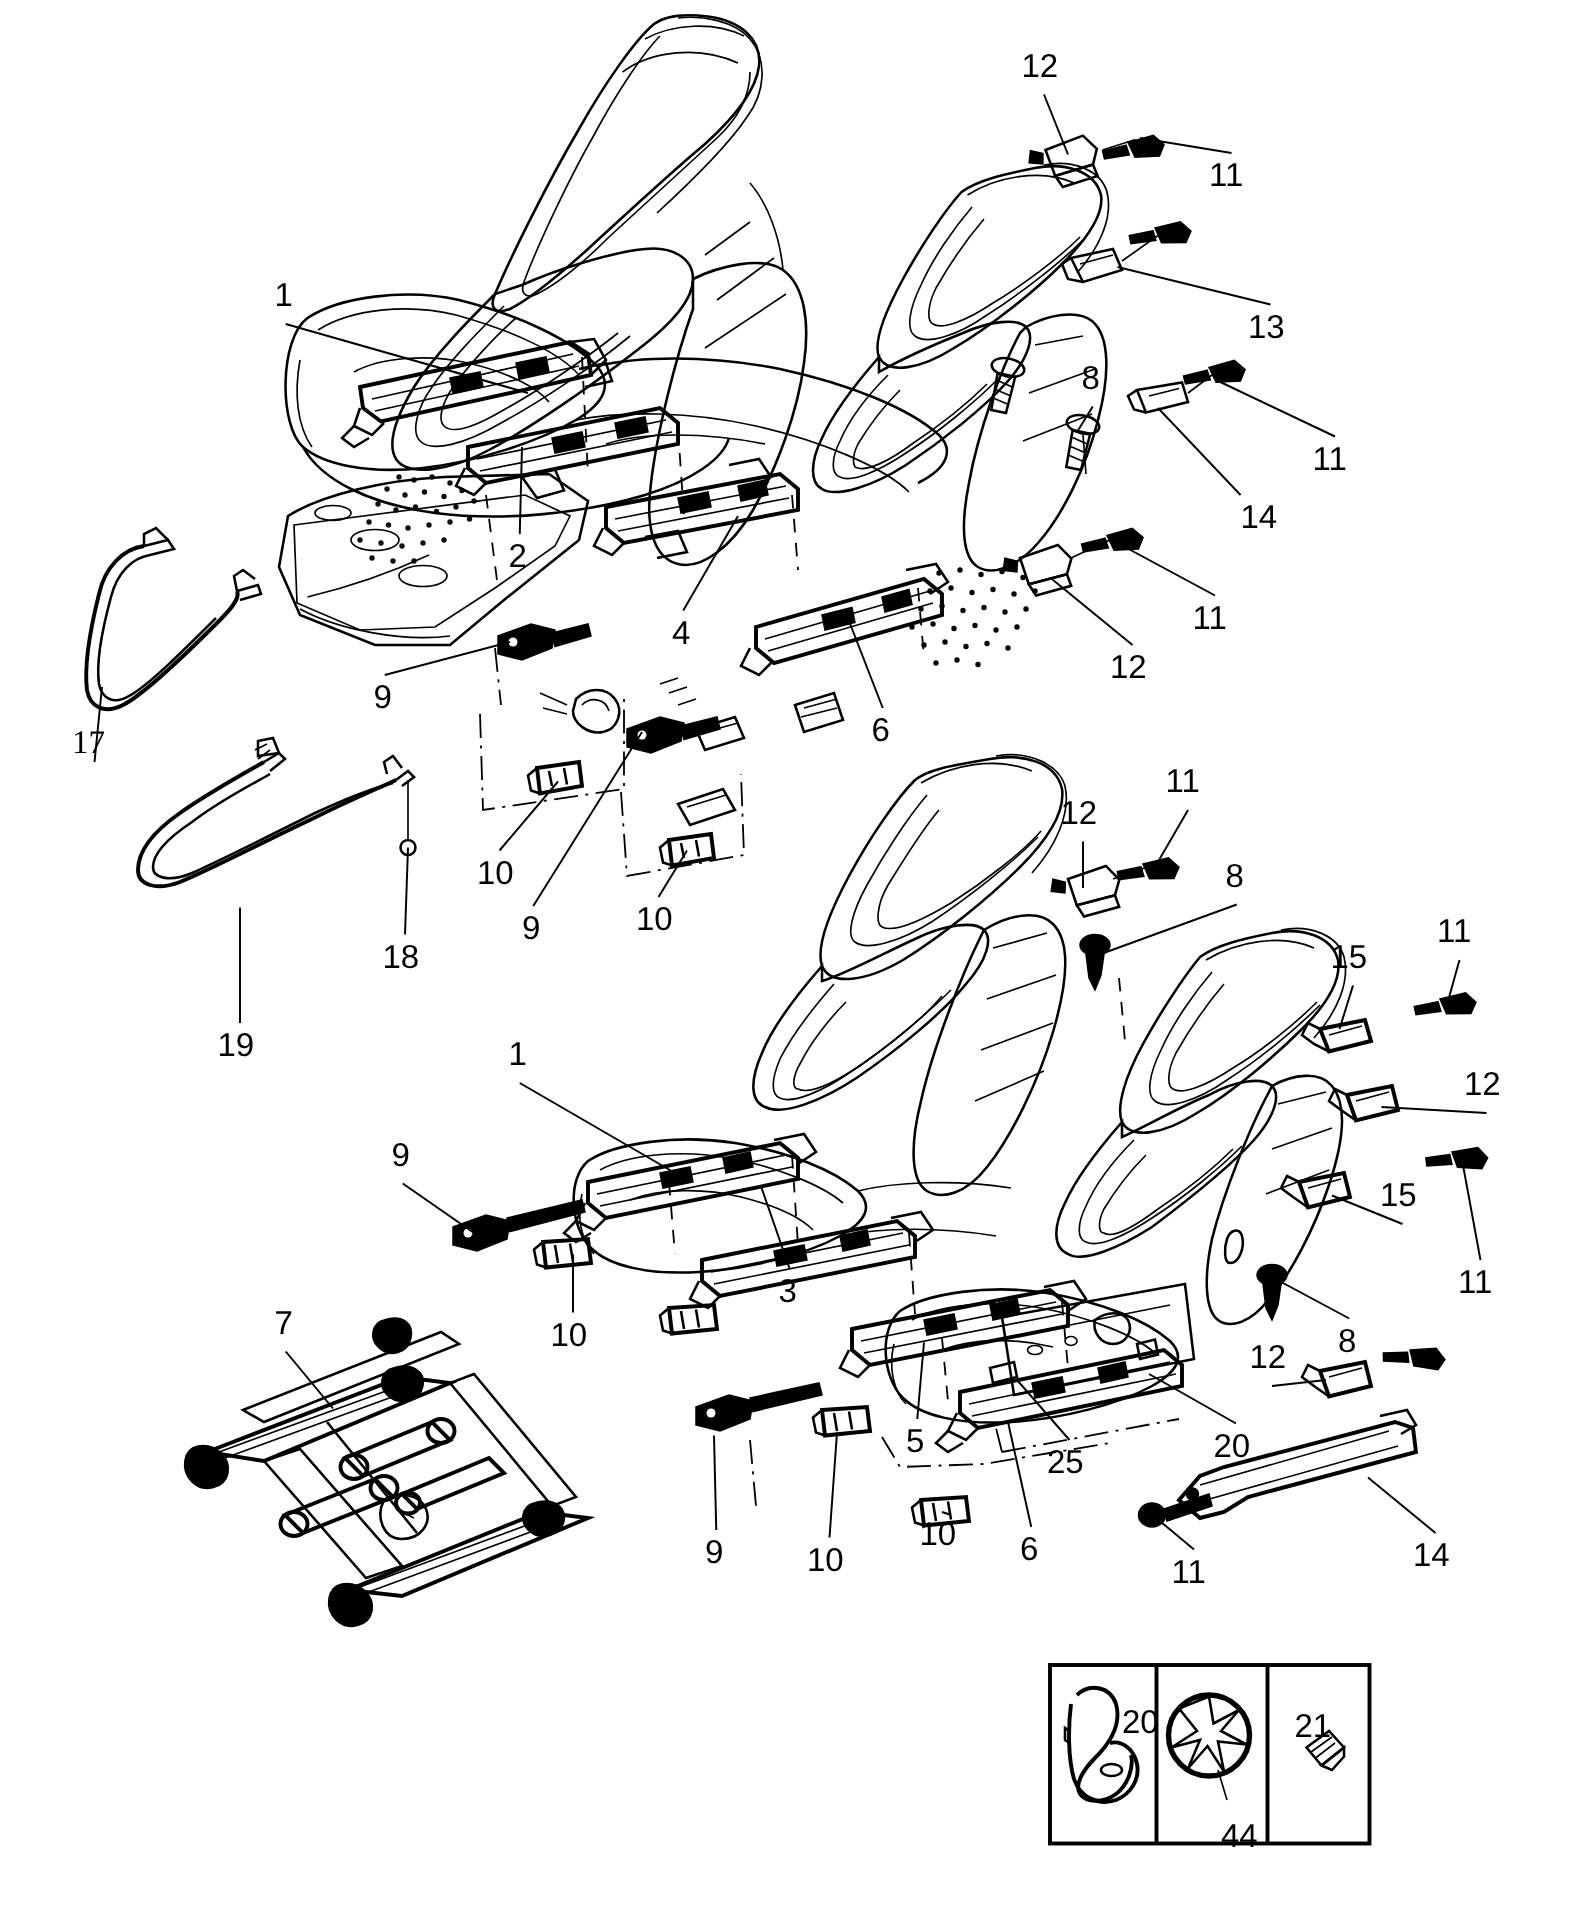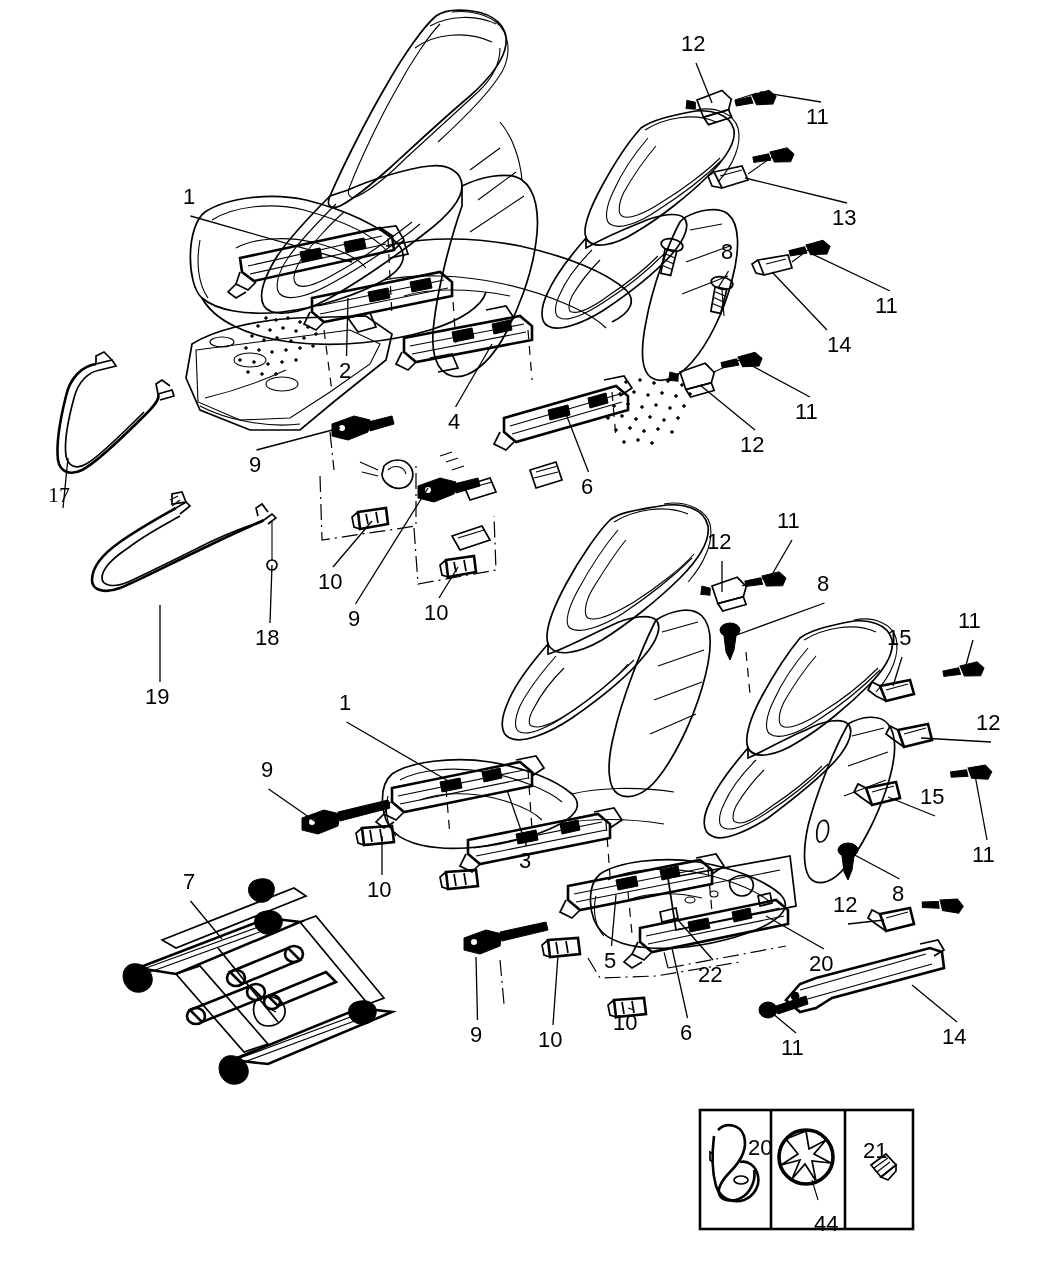--- a/index.html
+++ b/index.html
@@ -738,21 +738,21 @@
       <div class="callout" style="left: 777px; top: 510px;">11</div>
       <div class="callout" style="left: 817px; top: 573px;">8</div>
       <div class="callout" style="left: 887px; top: 627px;">15</div>
       <div class="callout" style="left: 958px; top: 610px;">11</div>
       <div class="callout" style="left: 976px; top: 712px;">12</div>
       <div class="callout" style="left: 920px; top: 786px;">15</div>
       <div class="callout" style="left: 972px; top: 844px;">11</div>
       <div class="callout" style="left: 892px; top: 883px;">8</div>
       <div class="callout" style="left: 833px; top: 894px;">12</div>
       <div class="callout" style="left: 604px; top: 950px;">5</div>
-      <div class="callout" style="left: 698px; top: 964px;">22</div>
+      <div class="callout" style="left: 698px; top: 964px;">25</div>
       <div class="callout" style="left: 680px; top: 1022px;">6</div>
       <div class="callout" style="left: 809px; top: 953px;">20</div>
       <div class="callout" style="left: 781px; top: 1037px;">11</div>
       <div class="callout" style="left: 942px; top: 1026px;">14</div>
     </div>
 <div id="inset-layer">
       <div class="callout" style="left: 748px; top: 1137px;">20</div>
       <div class="callout" style="left: 814px; top: 1213px;">44</div>
       <div class="callout" style="left: 863px; top: 1140px;">21</div>
     </div>

